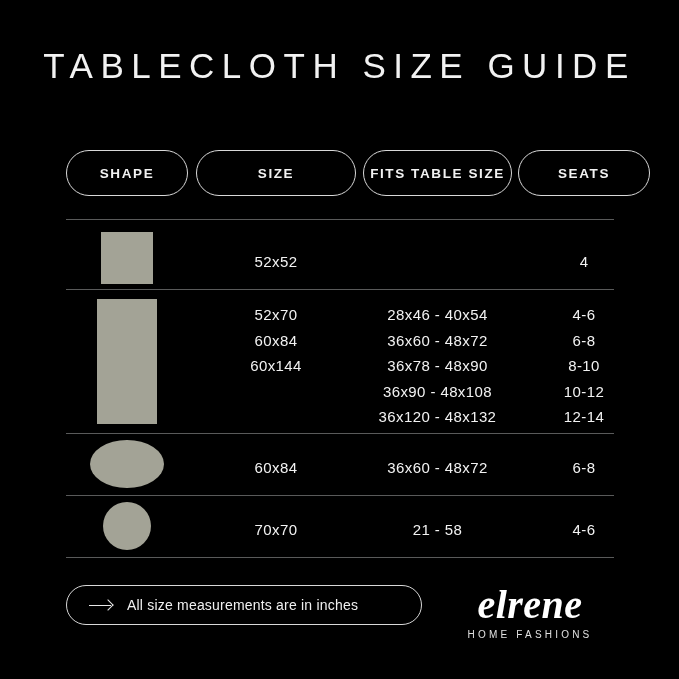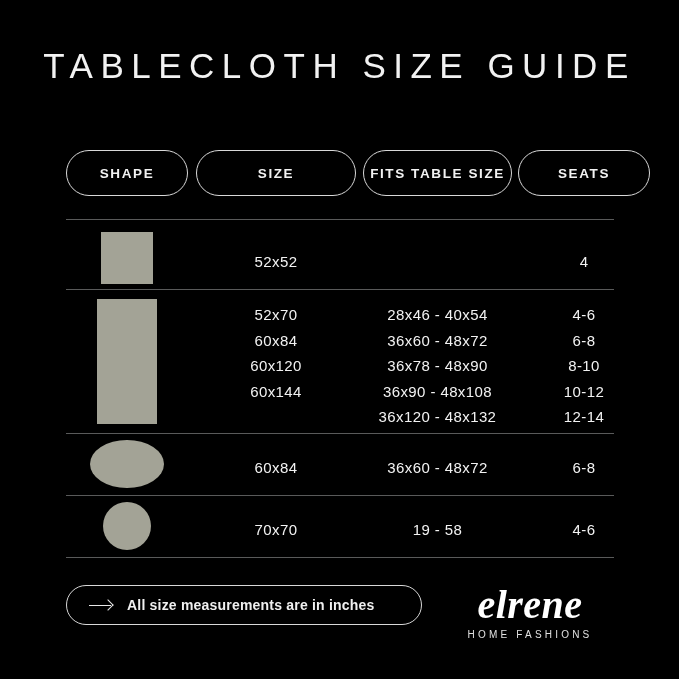--- a/index.html
+++ b/index.html
@@ -116,21 +116,20 @@
     left: 66px;
     top: 585px;
     width: 356px;
     height: 40px;
     border: 1px solid #d8d8d8;
     border-radius: 21px;
     display: flex;
     align-items: center;
     box-sizing: border-box;
     padding-left: 22px;
-    font-weight: bold;
   }
   .arrow-icon {
     width: 26px;
     height: 12px;
     position: relative;
     margin-right: 12px;
     flex: 0 0 auto;
   }
   .arrow-icon:before {
     content: "";
@@ -210,21 +209,20 @@
   </div>
 
   <div class="divider" style="top:289px;"></div>
   <div class="row" style="top:289px; height:144px;">
     <div class="shape-cell" style="top:0; height:144px;">
       <div class="swatch sq-rect"></div>
     </div>
     <div class="col-size stack" style="top:13px;">
       <div>52x70</div>
       <div>60x84</div>
-      <div>60x120</div>
       <div>60x144</div>
     </div>
     <div class="col-fits stack" style="top:13px;">
       <div>28x46 - 40x54</div>
       <div>36x60 - 48x72</div>
       <div>36x78 - 48x90</div>
       <div>36x90 - 48x108</div>
       <div>36x120 - 48x132</div>
     </div>
     <div class="col-seats stack" style="top:13px;">
@@ -254,21 +252,21 @@
 
   <div class="divider" style="top:495px;"></div>
   <div class="row" style="top:495px; height:62px;">
     <div class="shape-cell" style="top:0; height:62px;">
       <div class="swatch sq-circle"></div>
     </div>
     <div class="col-size stack" style="top:22px;">
       <div>70x70</div>
     </div>
     <div class="col-fits stack" style="top:22px;">
-      <div>19 - 58</div>
+      <div>21 - 58</div>
     </div>
     <div class="col-seats stack" style="top:22px;">
       <div>4-6</div>
     </div>
   </div>
   <div class="divider" style="top:557px;"></div>
 
   <div class="note-pill">
     <span class="arrow-icon"></span>
     <span class="note-text">All size measurements are in inches</span>

